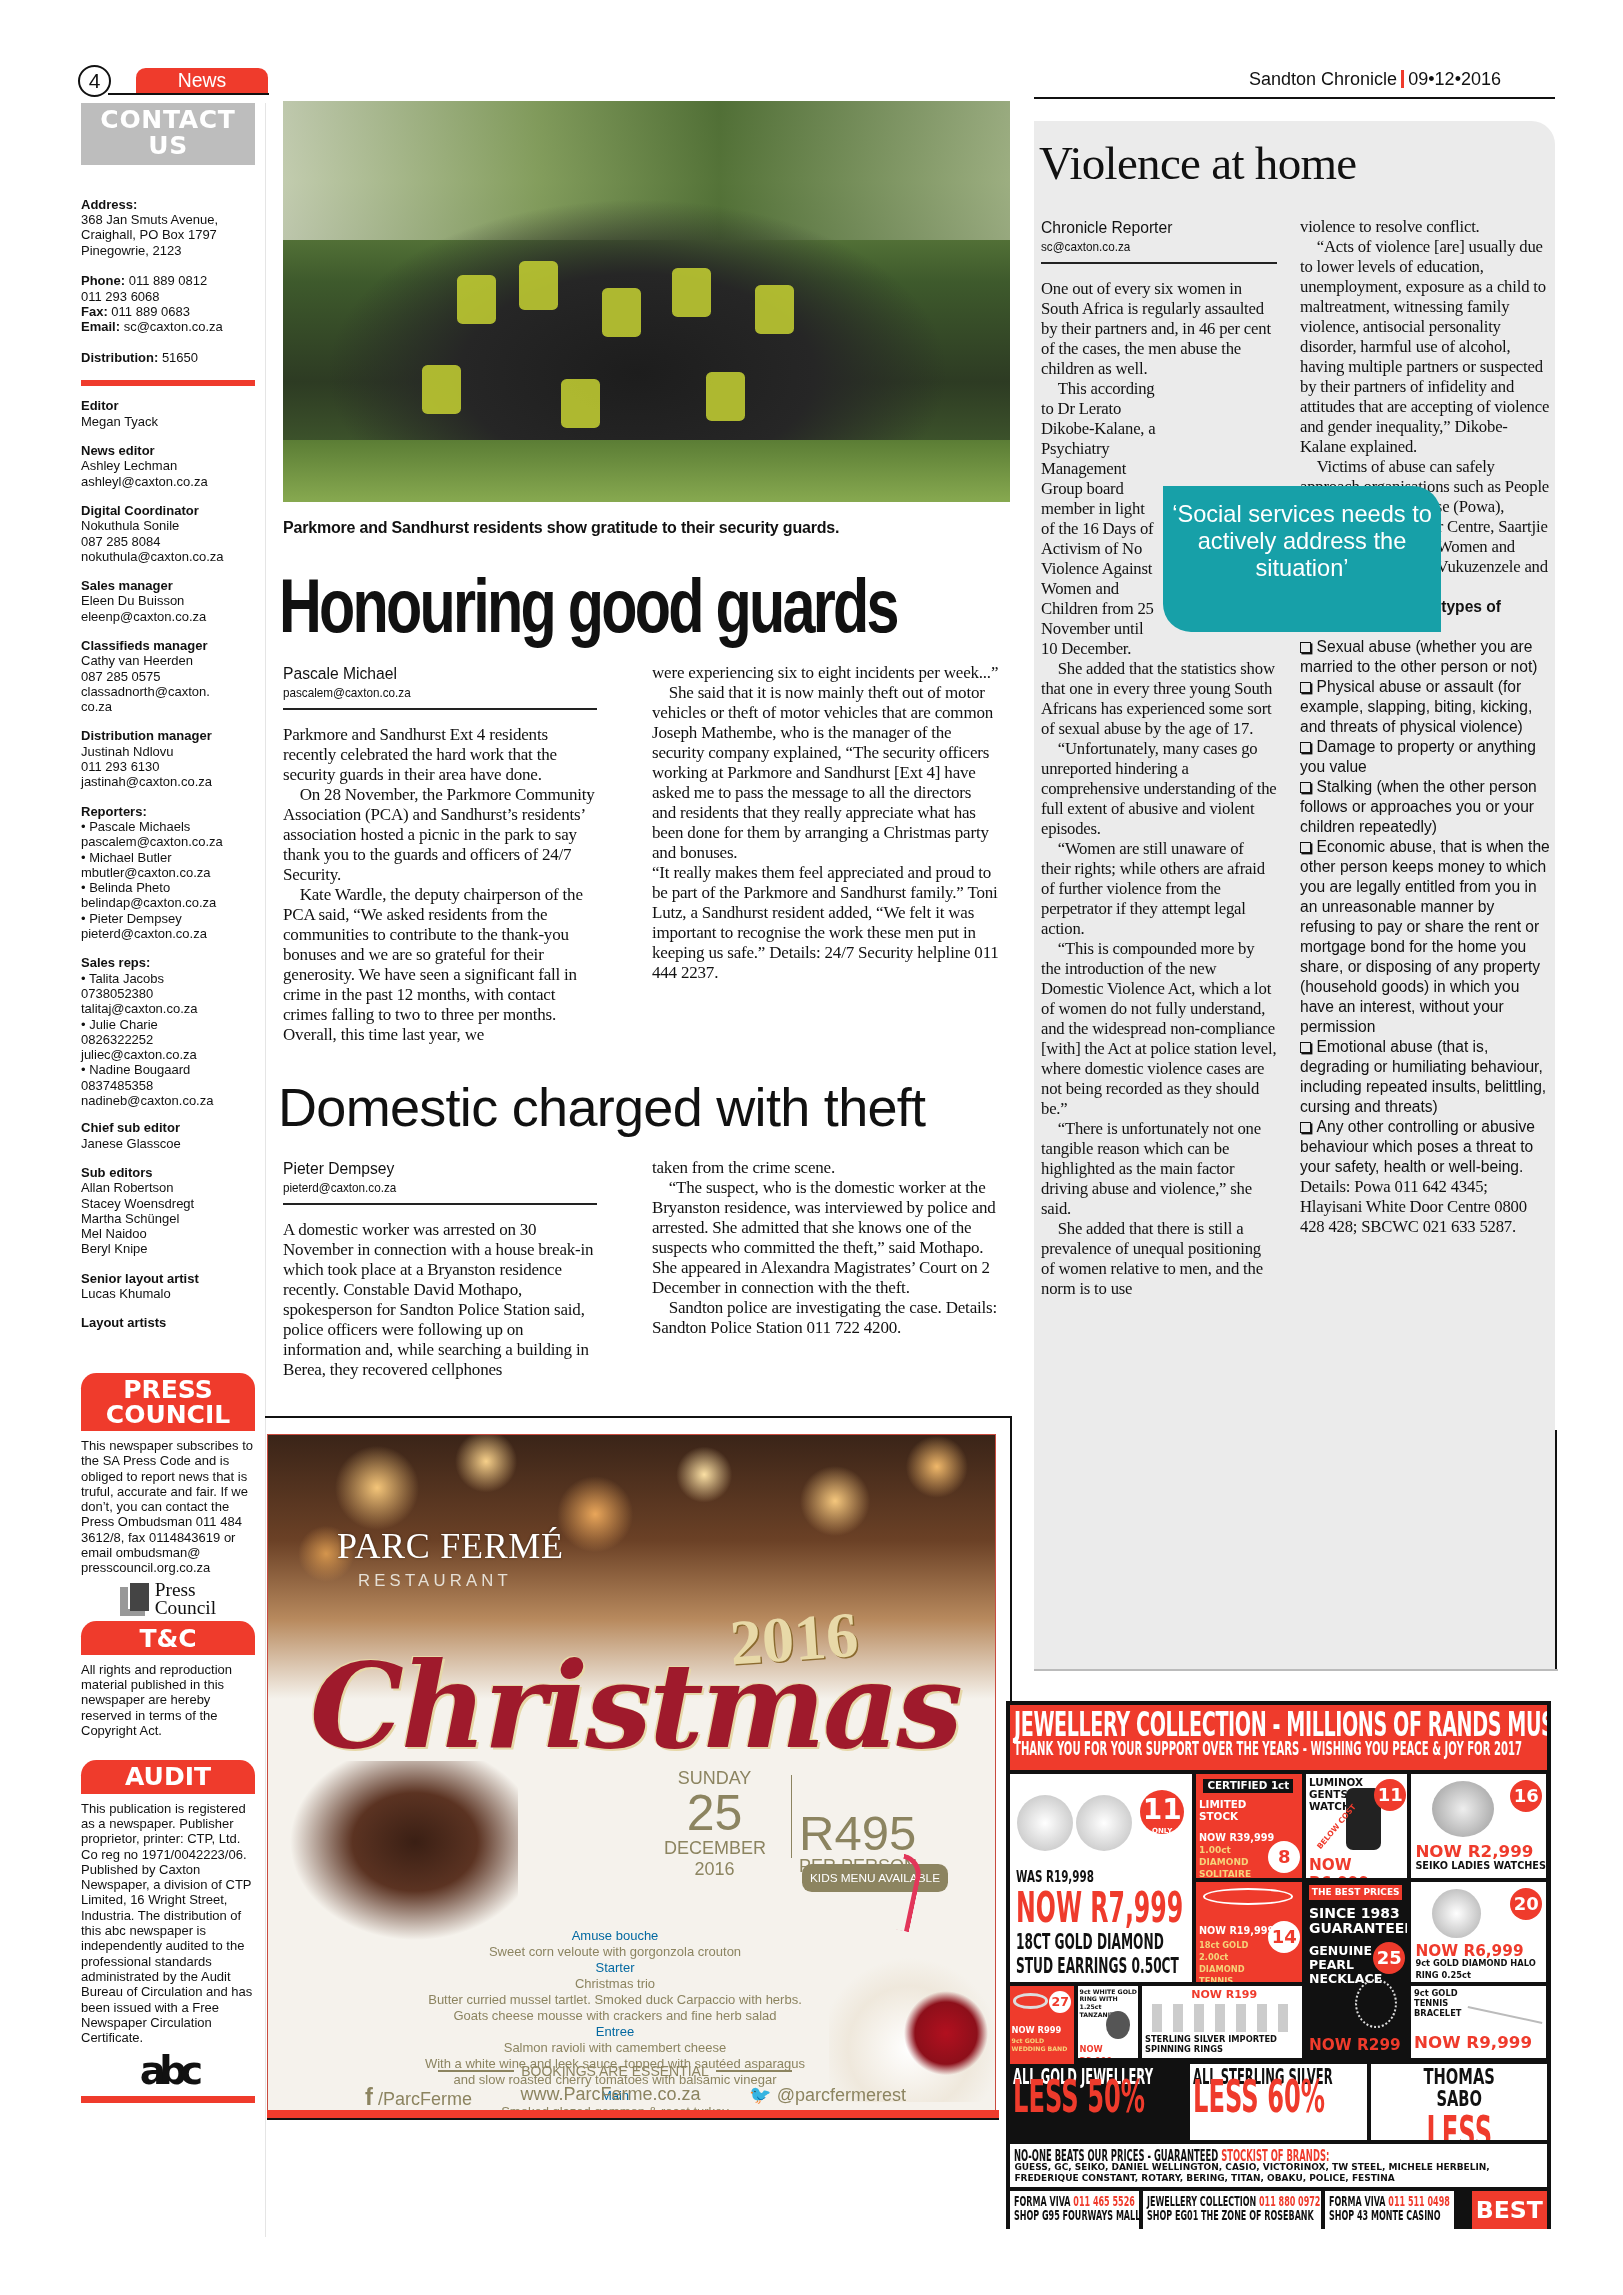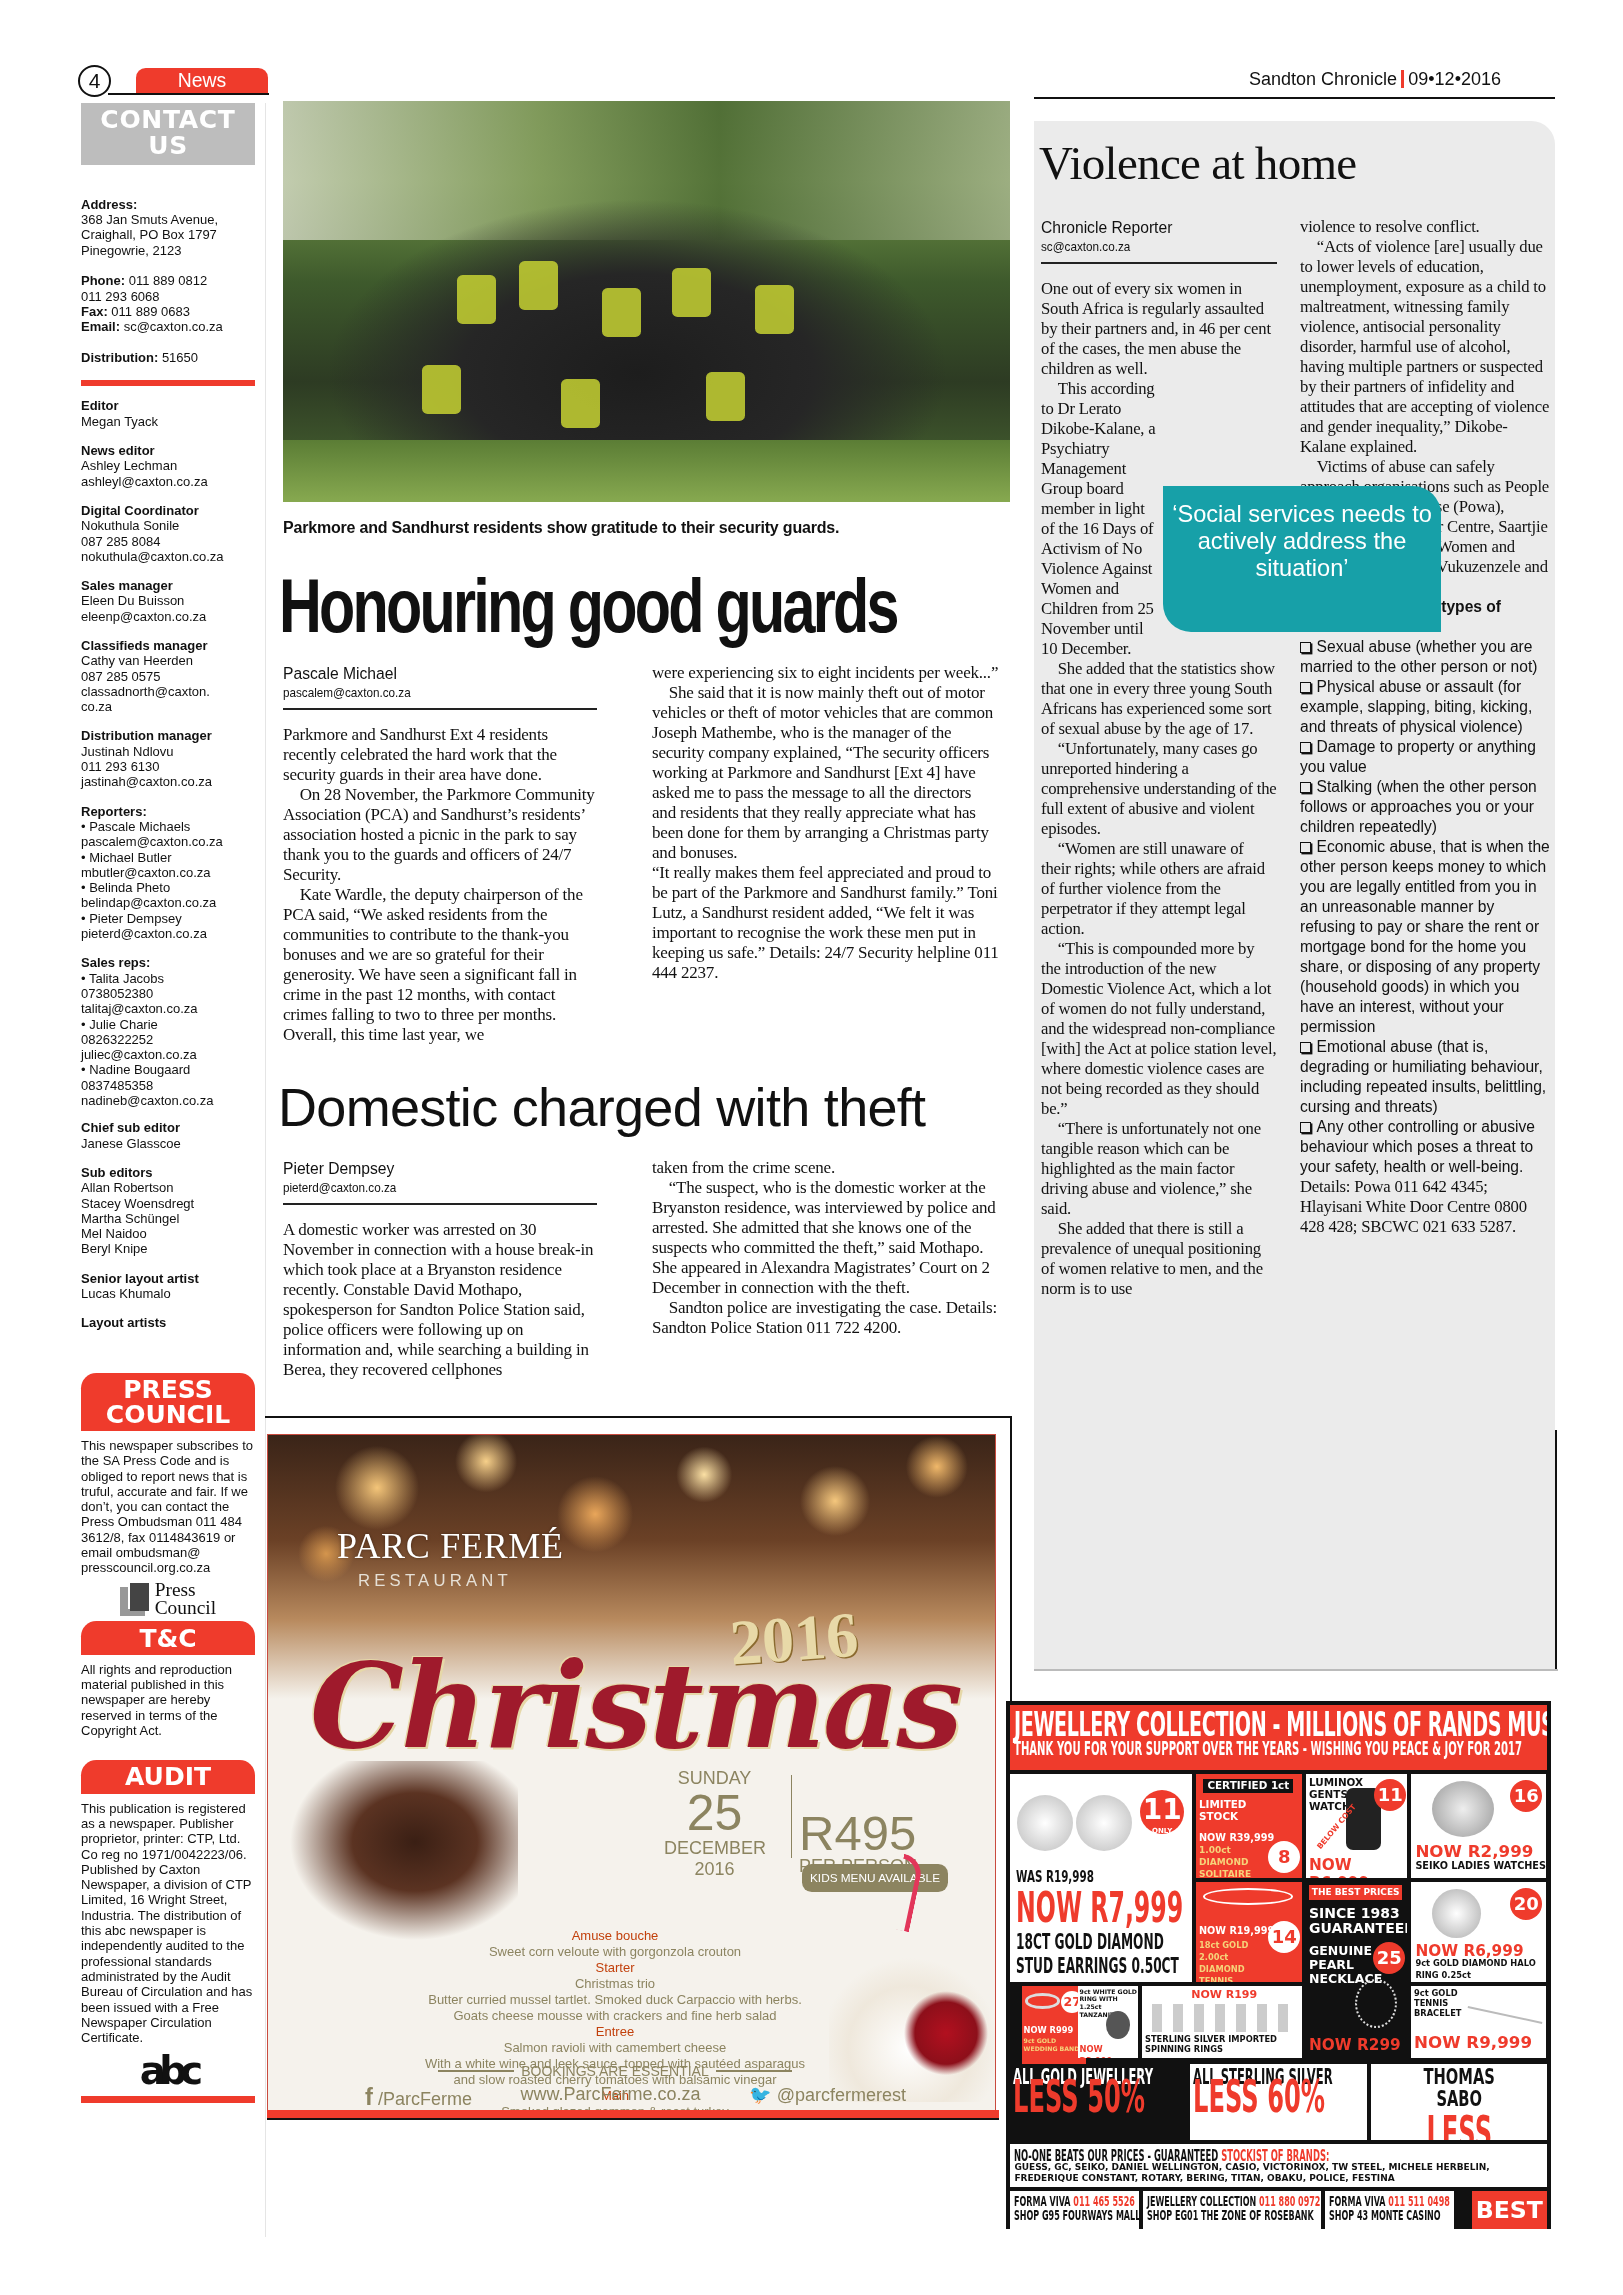--- a/index.html
+++ b/index.html
@@ -63,21 +63,21 @@
 #xmas .date .d2{font-size:50px;line-height:49px}
 #xmas .date .d3{font-size:18px}
 #xmas .date .d4{font-size:18px}
 #xmas .vsep{position:absolute;left:523px;top:340px;width:1.4px;height:83px;background:#8c8460}
 #xmas .price{position:absolute;left:531px;top:375px;color:#8c8460}
 #xmas .price .p1{font-size:49px;line-height:46px}
 #xmas .price .p2{font-size:18px}
 #xmas .kids{position:absolute;left:534px;top:429px;width:146px;height:28px;background:#8c8460;color:#fff;border-radius:9.7px;font-size:11.8px;text-align:center;line-height:28px}
 #xmas .cane{position:absolute;left:628px;top:420px;width:21px;height:76px;border:5.6px solid #e2365a;border-left:none;border-bottom:none;border-radius:0 21px 0 0;transform:rotate(12deg)}
 #xmas .menu{position:absolute;left:90px;top:493px;width:514px;text-align:center;font-size:13px;line-height:16px;color:#8c8460}
-#xmas .menu .h{color:#c2410c}
+#xmas .menu .h{color:#0369a1}
 #xmas .book{position:absolute;left:104px;top:628px;width:486px;text-align:center;color:#8c8460;font-size:14px}
 #xmas .book span{display:inline-block;width:76px;height:1.4px;background:#8c8460;vertical-align:4.2px;margin:0 7px}
 #xmas .social{position:absolute;left:97px;top:649px;width:541px;display:flex;justify-content:space-between;color:#8c8460;font-size:18px}
 #xmas .addr{position:absolute;left:104px;top:675px;width:500px;text-align:center;color:#8c8460;font-size:11.8px;line-height:14px}
 #xmas-bottombar{left:267px;top:2110px;width:732px;height:9.7px;background:#ef3b2c;border-bottom:2.1px solid #111}
 
 #vbox{left:1034px;top:121px;width:521px;height:1548px;background:#ebebeb;border-radius:0 23.6px 0 0}
 #vhl{left:1039px;top:130px;font-size:47px;line-height:67px;font-family:Liberation Serif, serif;letter-spacing:-0.7px}
 #vc1{left:1041px;top:217px;width:236px}
 #vc2{left:1300px;top:217px;width:250px}
@@ -366,21 +366,21 @@
       <div class="jbadge" style="left:67px;top:60px">25</div>
       <div style="position:absolute;left:49px;top:97px;width:42px;height:49px;border:2.1px dotted #ddd;border-radius:50%"></div>
       <div class="jred jbig" style="position:absolute;left:2.8px;top:154px;font-size:15.3px">NOW R299</div>
     </div>
     <div class="jcell" style="left:401px;top:108px;width:135px;height:100px">
       <div style="position:absolute;left:21px;top:7px;width:49px;height:49px;border-radius:50%;background:radial-gradient(circle,#fff,#aaa)"></div>
       <div class="jbadge" style="left:99px;top:5.6px">20</div>
       <div class="jred jbig" style="position:absolute;left:4.2px;top:60px;font-size:15.3px">NOW R6,999</div>
       <div class="jsm" style="position:absolute;left:4.2px;top:76px;width:125px;font-size:8.3px">9ct GOLD DIAMOND HALO RING 0.25ct</div>
     </div>
-    <div class="jcell red" style="left:12px;top:212px;width:64px;height:84px">
+    <div class="jcell red" style="left:0;top:212px;width:64px;height:84px">
       <div style="position:absolute;left:2.8px;top:7px;width:35px;height:15.3px;border:3.5px solid #ddd;border-radius:50%"></div>
       <div class="jbadge w" style="left:39px;top:4.2px;width:22px;height:22px;line-height:22px;font-size:12.5px">27</div>
       <div class="jsm" style="position:absolute;left:1.4px;top:39px;font-size:8.3px">NOW R999</div>
       <div class="jsm" style="position:absolute;left:1.4px;top:51px;font-size:6.2px;line-height:7.6px;color:#f6d37a">9ct GOLD WEDDING BAND</div>
     </div>
     <div class="jcell" style="left:68px;top:212px;width:60px;height:72px">
       <div class="jsm" style="position:absolute;left:1.4px;top:1.4px;font-size:6.2px;line-height:7.6px">9ct WHITE GOLD RING WITH 1.25ct TANZANITE</div>
       <div style="position:absolute;left:28px;top:25px;width:23.6px;height:28px;border-radius:50%;background:#555"></div>
       <div class="jsm jred" style="position:absolute;left:1.4px;top:58px;font-size:8.3px">NOW R3,999</div>
     </div>

